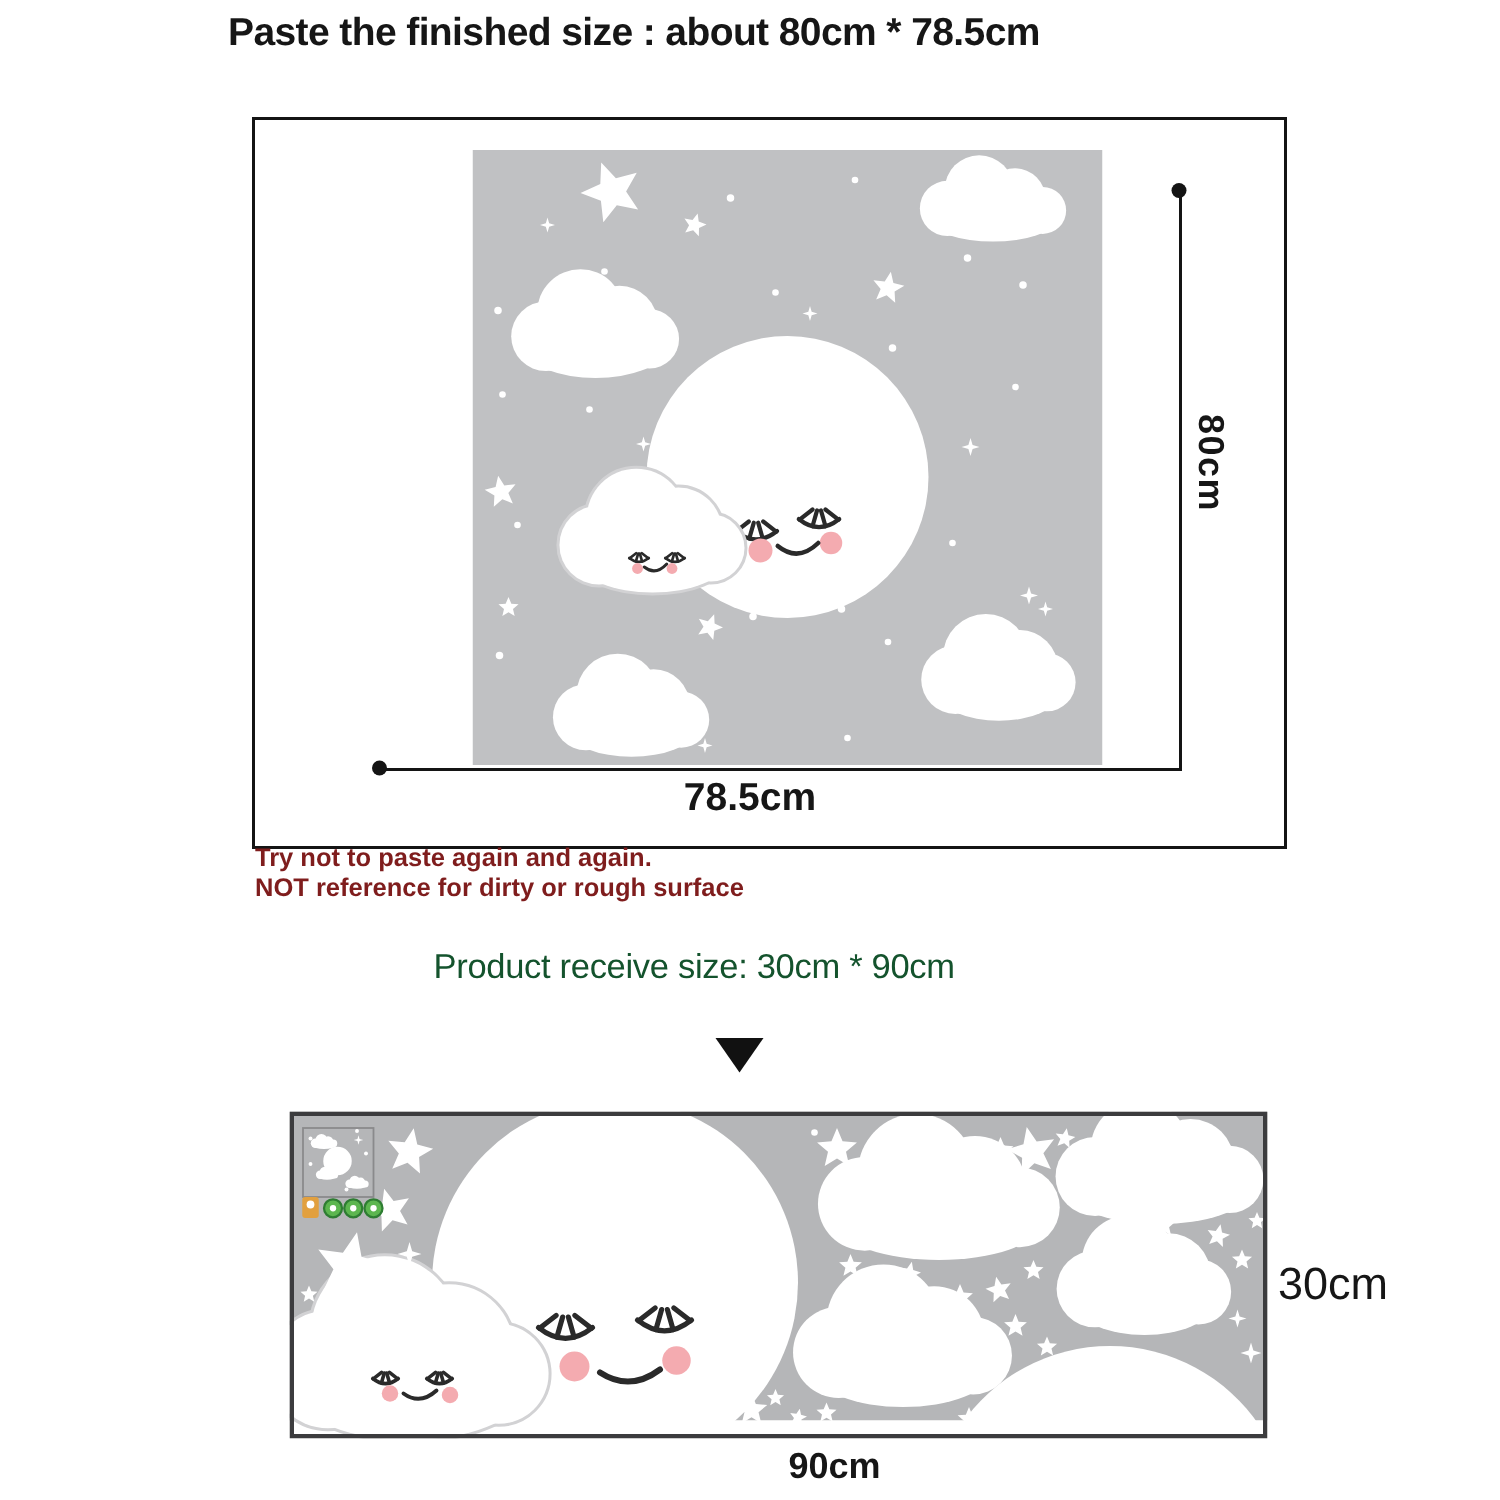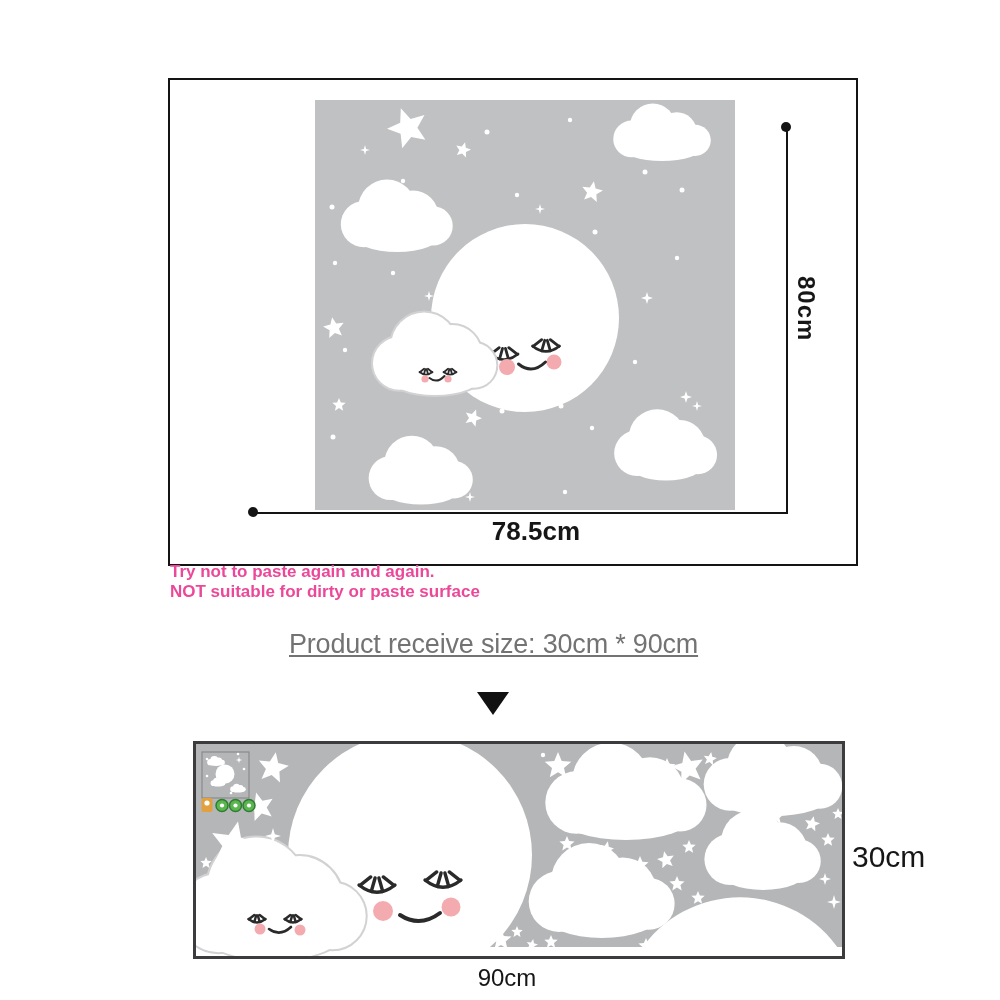--- a/index.html
+++ b/index.html
@@ -9,32 +9,33 @@
   }
   .abs{position:absolute;}
   .title-block{left:152px;top:5px;width:760px;}
   .title-line{font-size:26px;font-weight:600;line-height:32px;letter-spacing:-0.4px;white-space:nowrap;}
   .main-box{left:168px;top:78px;width:686px;height:484px;border:2px solid #141414;background:#ffffff;}
   .design-svg{left:315px;top:100px;}
   .dim-vline{left:786px;top:127px;width:2px;height:387px;background:#141414;}
   .dim-hline{left:253px;top:512px;width:535px;height:2px;background:#141414;}
   .dim-dot{width:10px;height:10px;border-radius:50%;background:#141414;}
   .label-80{left:792px;top:276px;writing-mode:vertical-rl;font-size:24px;font-weight:600;letter-spacing:1px;white-space:nowrap;}
-  .label-785{left:420px;top:516px;width:160px;text-align:right;font-size:26px;font-weight:600;}
-  .notes{left:170px;top:562px;font-size:17px;font-weight:700;line-height:19.5px;color:#ec4899;}
-  .product-block{left:289px;top:627px;font-size:27px;font-weight:400;line-height:34px;letter-spacing:-0.2px;color:#737373;white-space:nowrap;text-decoration:underline;}
+  .label-785{left:420px;top:516px;width:160px;text-align:center;font-size:26px;font-weight:600;}
+  .notes{left:170px;top:562px;font-size:17px;font-weight:700;line-height:19.5px;color:#7f1d1d;}
+  .product-block{left:289px;top:627px;font-size:23px;font-weight:400;line-height:34px;letter-spacing:-0.2px;color:#14532d;white-space:nowrap;}
   .down-arrow{left:477px;top:692px;width:0;height:0;border-left:16px solid transparent;border-right:16px solid transparent;border-top:23px solid #111111;}
   .sheet-svg{left:193px;top:741px;}
   .label-30{left:852px;top:840px;font-size:30px;font-weight:500;}
-  .label-90{left:427px;top:964px;width:160px;text-align:center;font-size:24px;font-weight:400;}
+  .label-90{left:427px;top:964px;width:160px;text-align:right;font-size:24px;font-weight:700;}
 </style>
 </head>
 <body>
 
 <div class="abs title-block">
+  <div class="title-line">Paste the finished size : about 80cm * 78.5cm</div>
 </div>
 
 <div class="abs main-box"></div>
 
 <svg class="abs design-svg" width="420" height="410" viewBox="0 0 420 410" id="design-svg">
     <rect x="0" y="0" width="420" height="410" fill="#c0c1c3"></rect>
     <g>
       <g fill="#ffffff">
         <circle cx="316.64" cy="38.92" r="18.400000000000002"></circle>
         <circle cx="337.8" cy="26.5" r="23"></circle>
@@ -157,21 +158,21 @@
 
 <div class="abs dim-vline"></div>
 <div class="abs dim-dot" style="left:781px;top:122px;"></div>
 <div class="abs dim-hline"></div>
 <div class="abs dim-dot" style="left:248px;top:507px;"></div>
 <div class="abs label-80">80cm</div>
 <div class="abs label-785">78.5cm</div>
 
 <div class="abs notes">
   <div>Try not to paste again and again.</div>
-  <div>NOT suitable for dirty or paste surface</div>
+  <div>NOT reference for dirty or rough surface</div>
 </div>
 
 <div class="abs product-block">
   <div>Product receive size: 30cm * 90cm</div>
 </div>
 
 <div class="abs down-arrow"></div>
 
 <svg class="abs sheet-svg" width="652" height="218" viewBox="0 0 652 218" id="sheet-svg">
     <rect x="0" y="0" width="652" height="206" fill="#b5b6b8"></rect>

